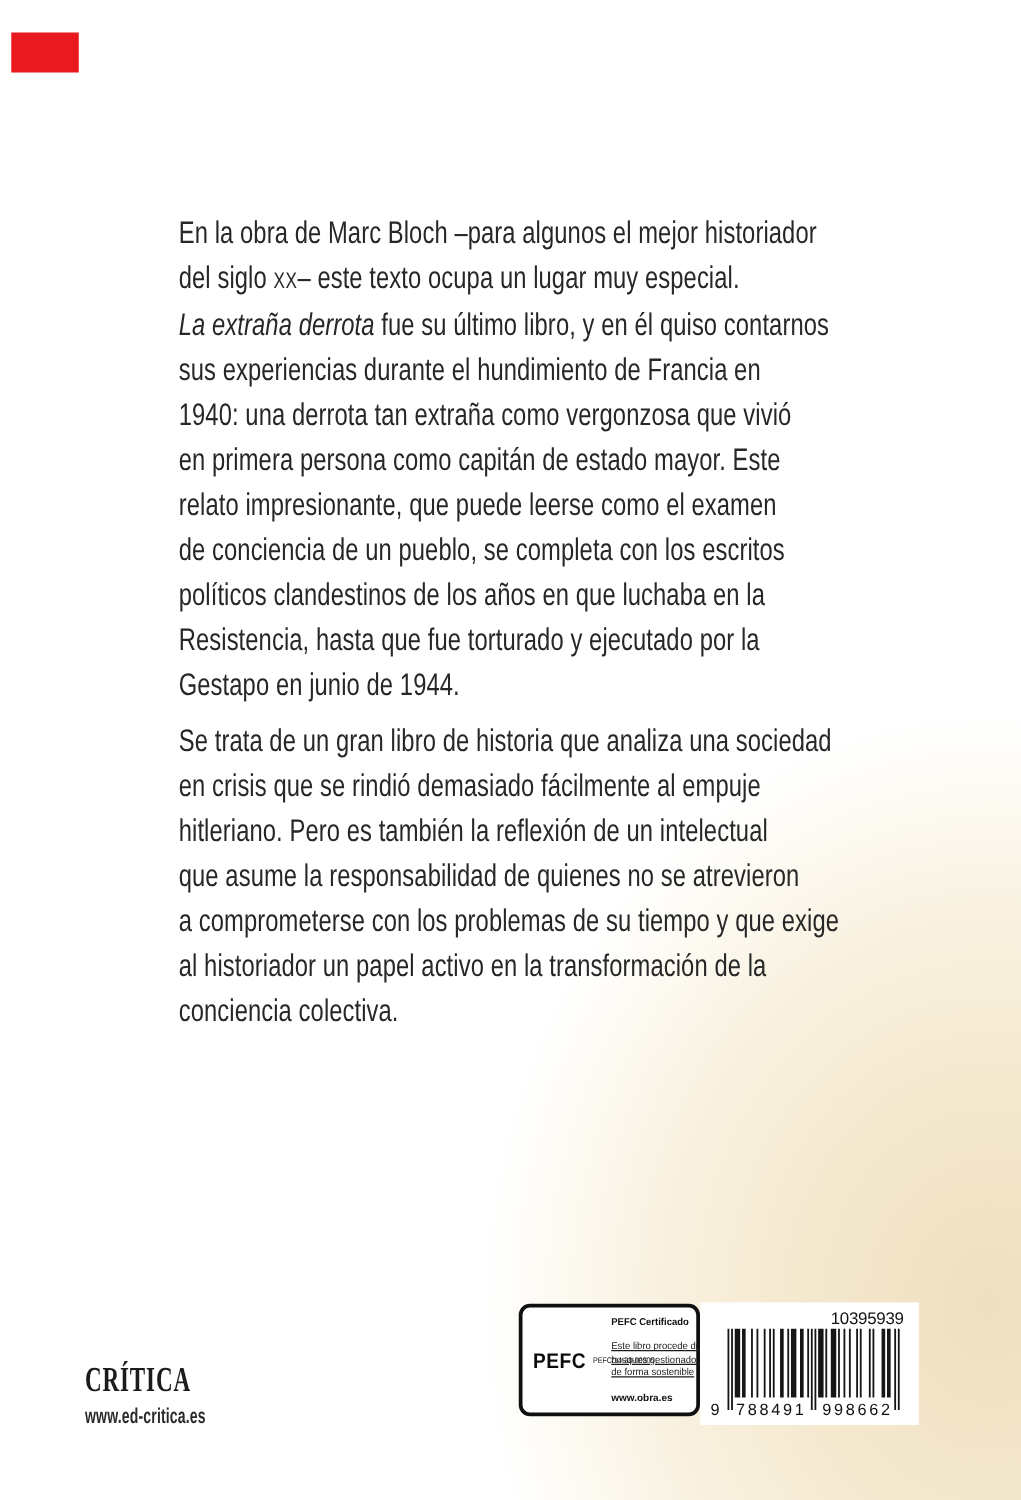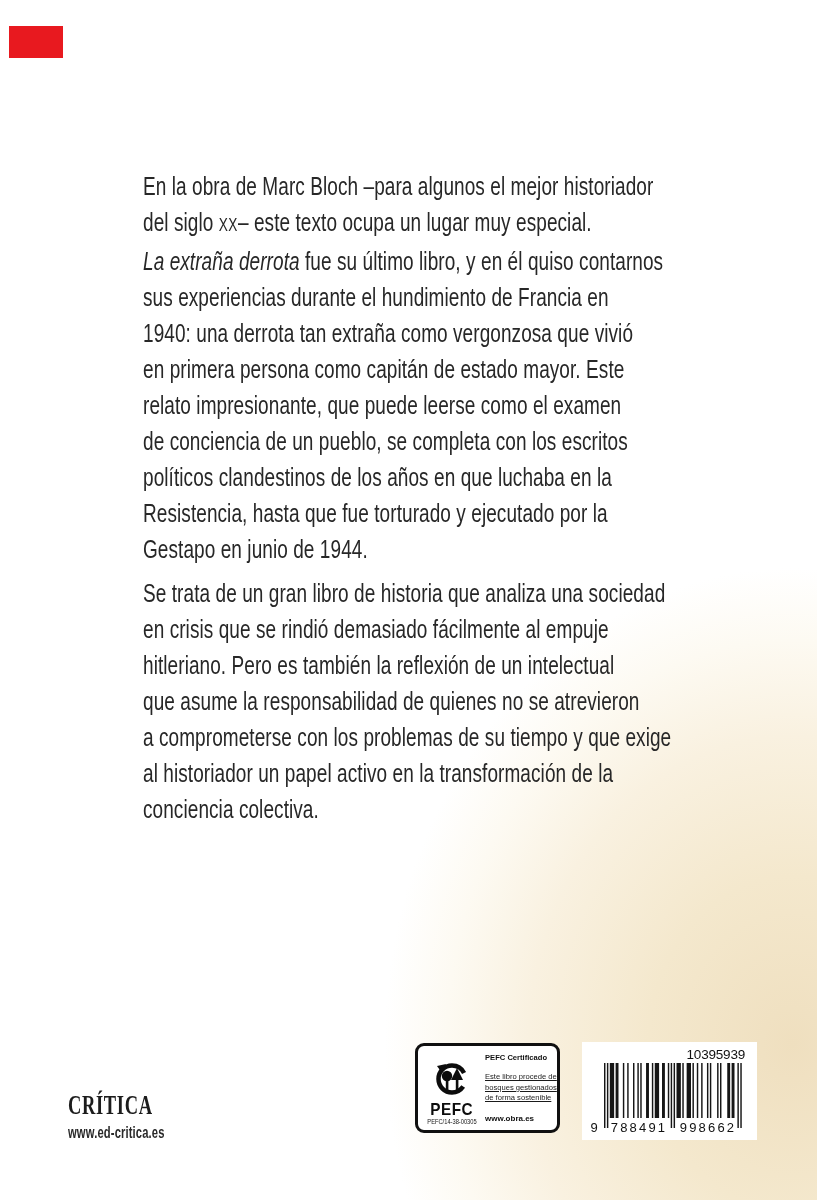--- a/index.html
+++ b/index.html
@@ -24,29 +24,29 @@
   .it{font-style:italic;}
   .sc{font-size:0.72em;text-transform:uppercase;letter-spacing:0.6px;}
   .publisher{position:absolute;left:68px;top:1091px;transform:scaleX(0.66);transform-origin:0 0;white-space:nowrap;}
   .pub-name{font-family:"Liberation Serif", serif;font-weight:bold;font-size:28px;line-height:28px;color:#1c1c1c;letter-spacing:1px;}
   .pub-url{font-size:17px;font-weight:bold;color:#2a2a2a;margin-top:4px;letter-spacing:0.2px;}
   .pefc-box{
     position:absolute;left:415px;top:1043px;width:145px;height:90px;
     background:#fff;border:3px solid #101010;border-radius:9px;
     box-sizing:border-box;display:flex;flex-direction:row;padding:5px 6px 4px 6px;gap:5px;
   }
-  .pefc-left{width:60px;display:flex;flex-direction:column;align-items:center;justify-content:flex-end;}
+  .pefc-left{width:60px;display:flex;align-items:center;justify-content:space-between;}
   .pefc-word{font-weight:bold;font-size:17px;line-height:15px;color:#0c0c0c;letter-spacing:0.5px;transform:scaleX(0.9);}
   .pefc-code{font-size:6.5px;line-height:9px;color:#161616;white-space:nowrap;transform:scaleX(0.88);}
   .pefc-right{flex:1;display:flex;flex-direction:column;justify-content:space-between;padding:2px 0 3px 0;}
   .pefc-title{font-size:8px;font-weight:bold;color:#101010;white-space:nowrap;transform:scaleX(0.95);transform-origin:0 0;}
   .pefc-desc{font-size:8px;line-height:10.5px;color:#1a1a1a;text-decoration:underline;}
   .pefc-desc div{white-space:nowrap;transform:scaleX(0.95);transform-origin:0 0;}
   .pefc-url{font-size:8px;font-weight:bold;color:#101010;white-space:nowrap;}
-  .barcode-box{position:absolute;left:582px;top:1042px;width:175px;height:98px;background:#fff;}
+  .barcode-box{position:absolute;left:560px;top:1042px;width:175px;height:98px;background:#fff;}
   .barcode-box svg{display:block;}
   .bc-text{font-family:"Liberation Sans", sans-serif;fill:#111;}
 </style>
 </head>
 <body>
 
 <div id="cover">
 
   <div class="red-mark" style="background: rgb(232, 25, 31);"></div>
 

